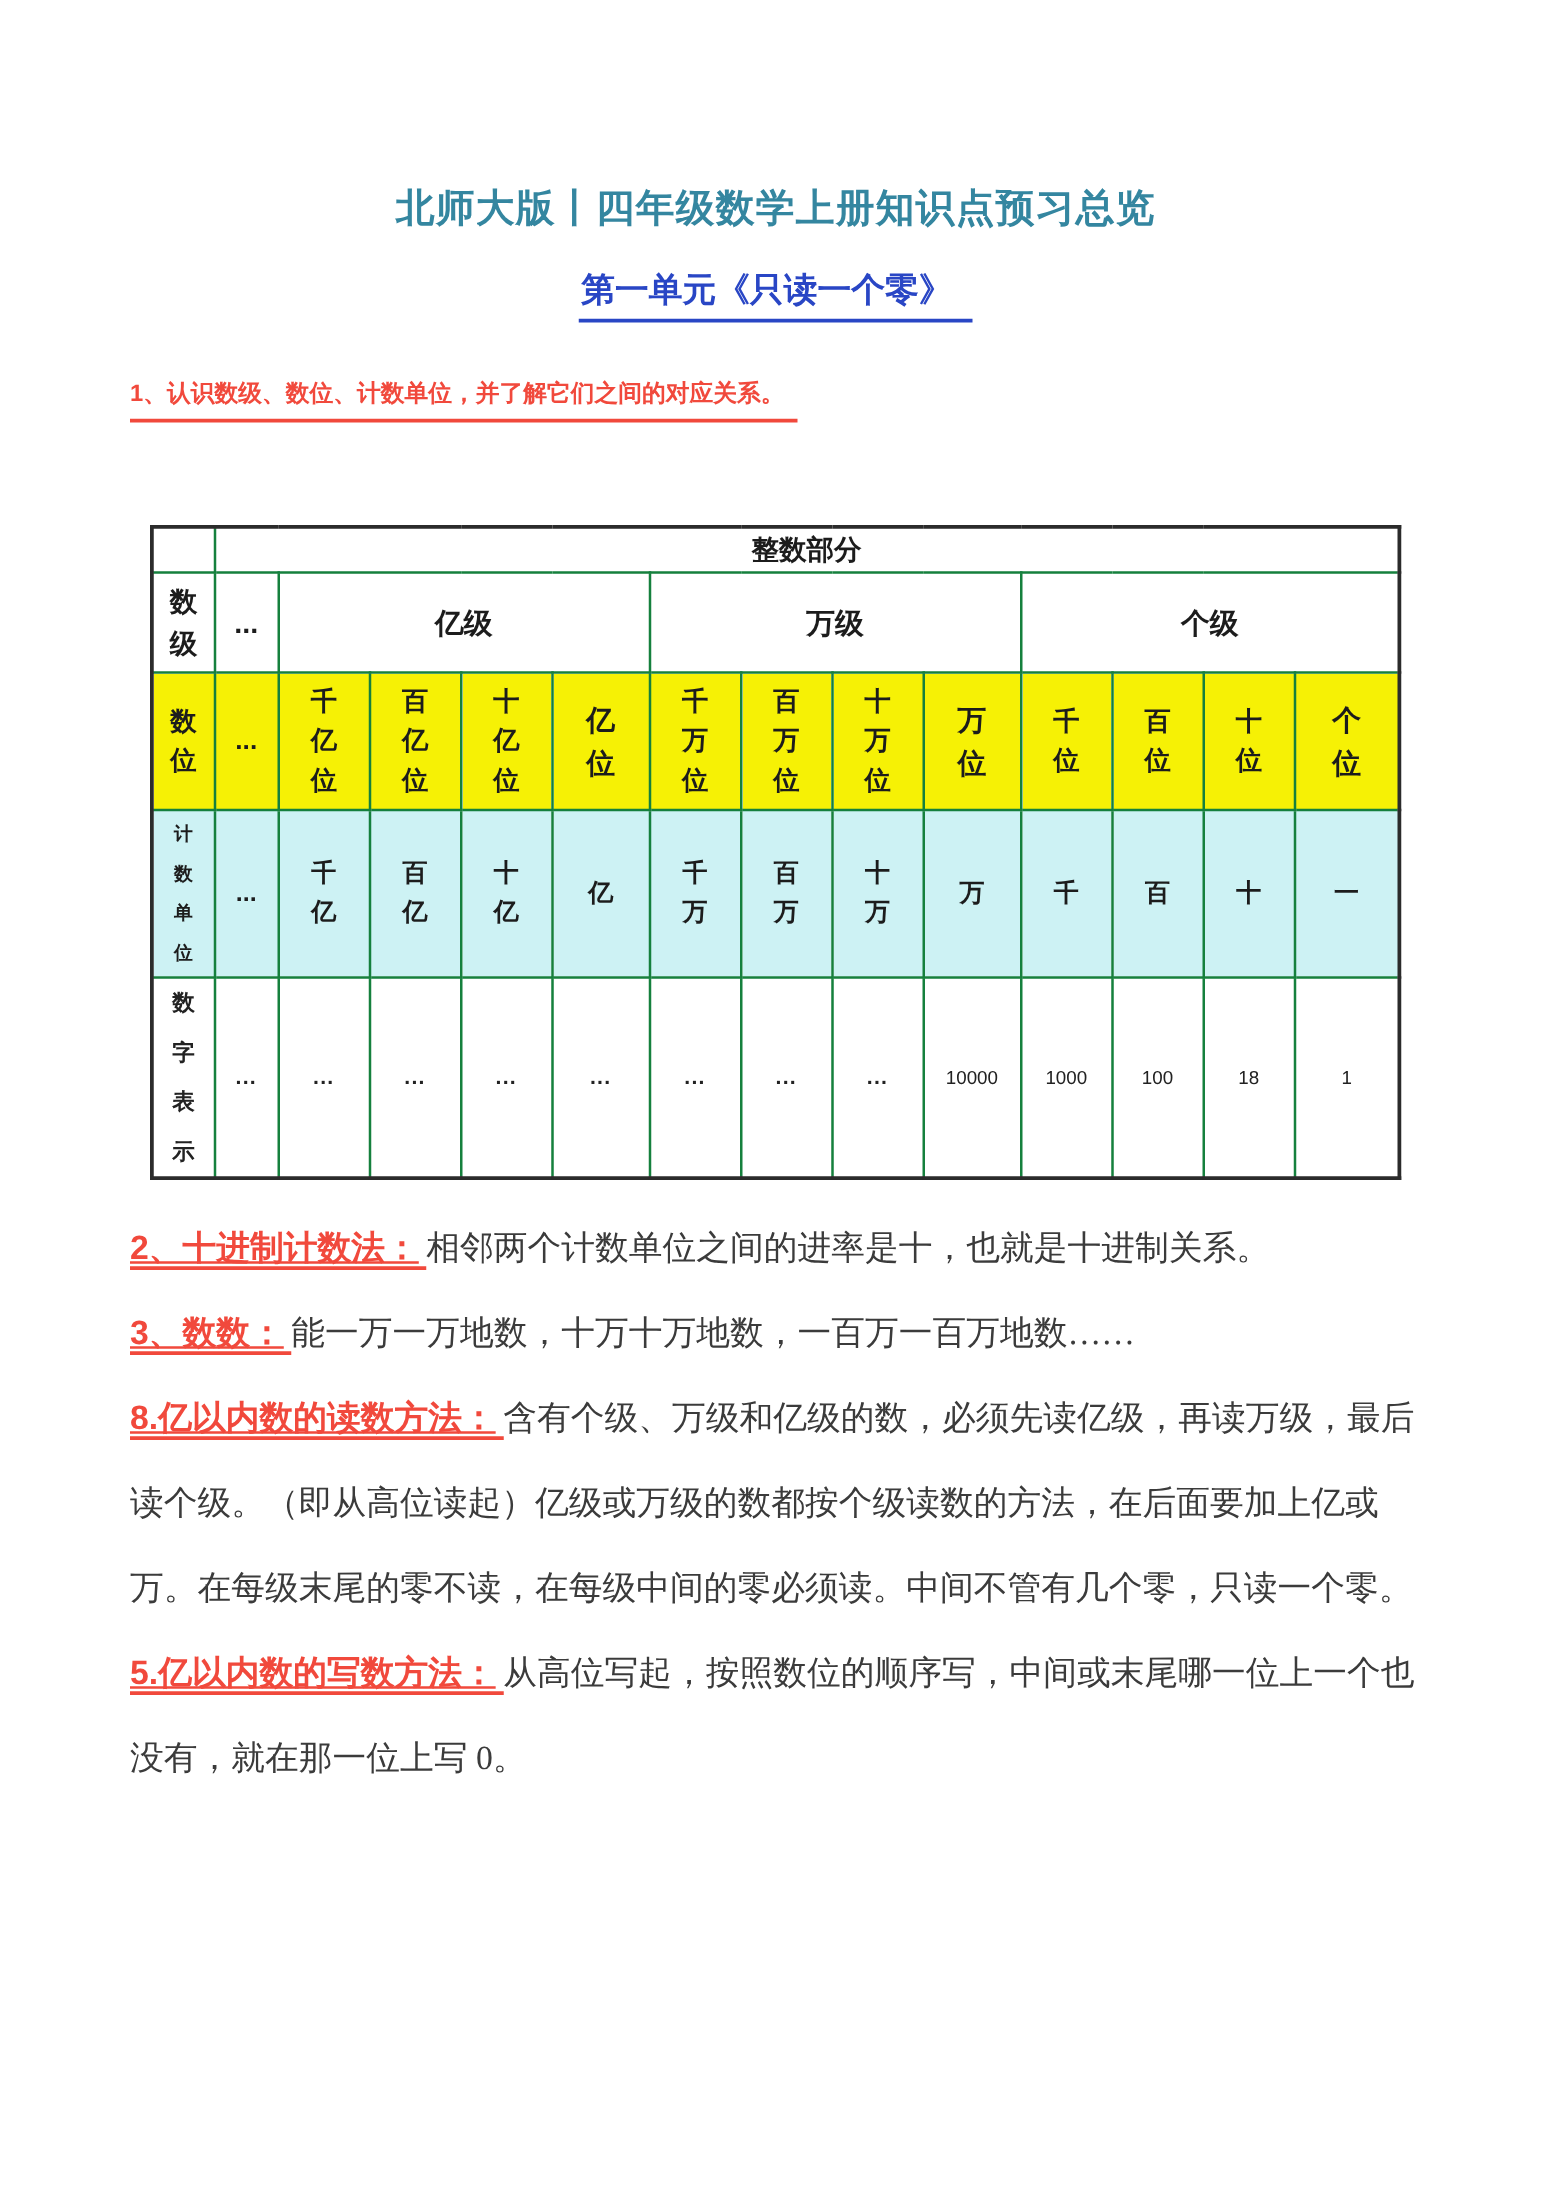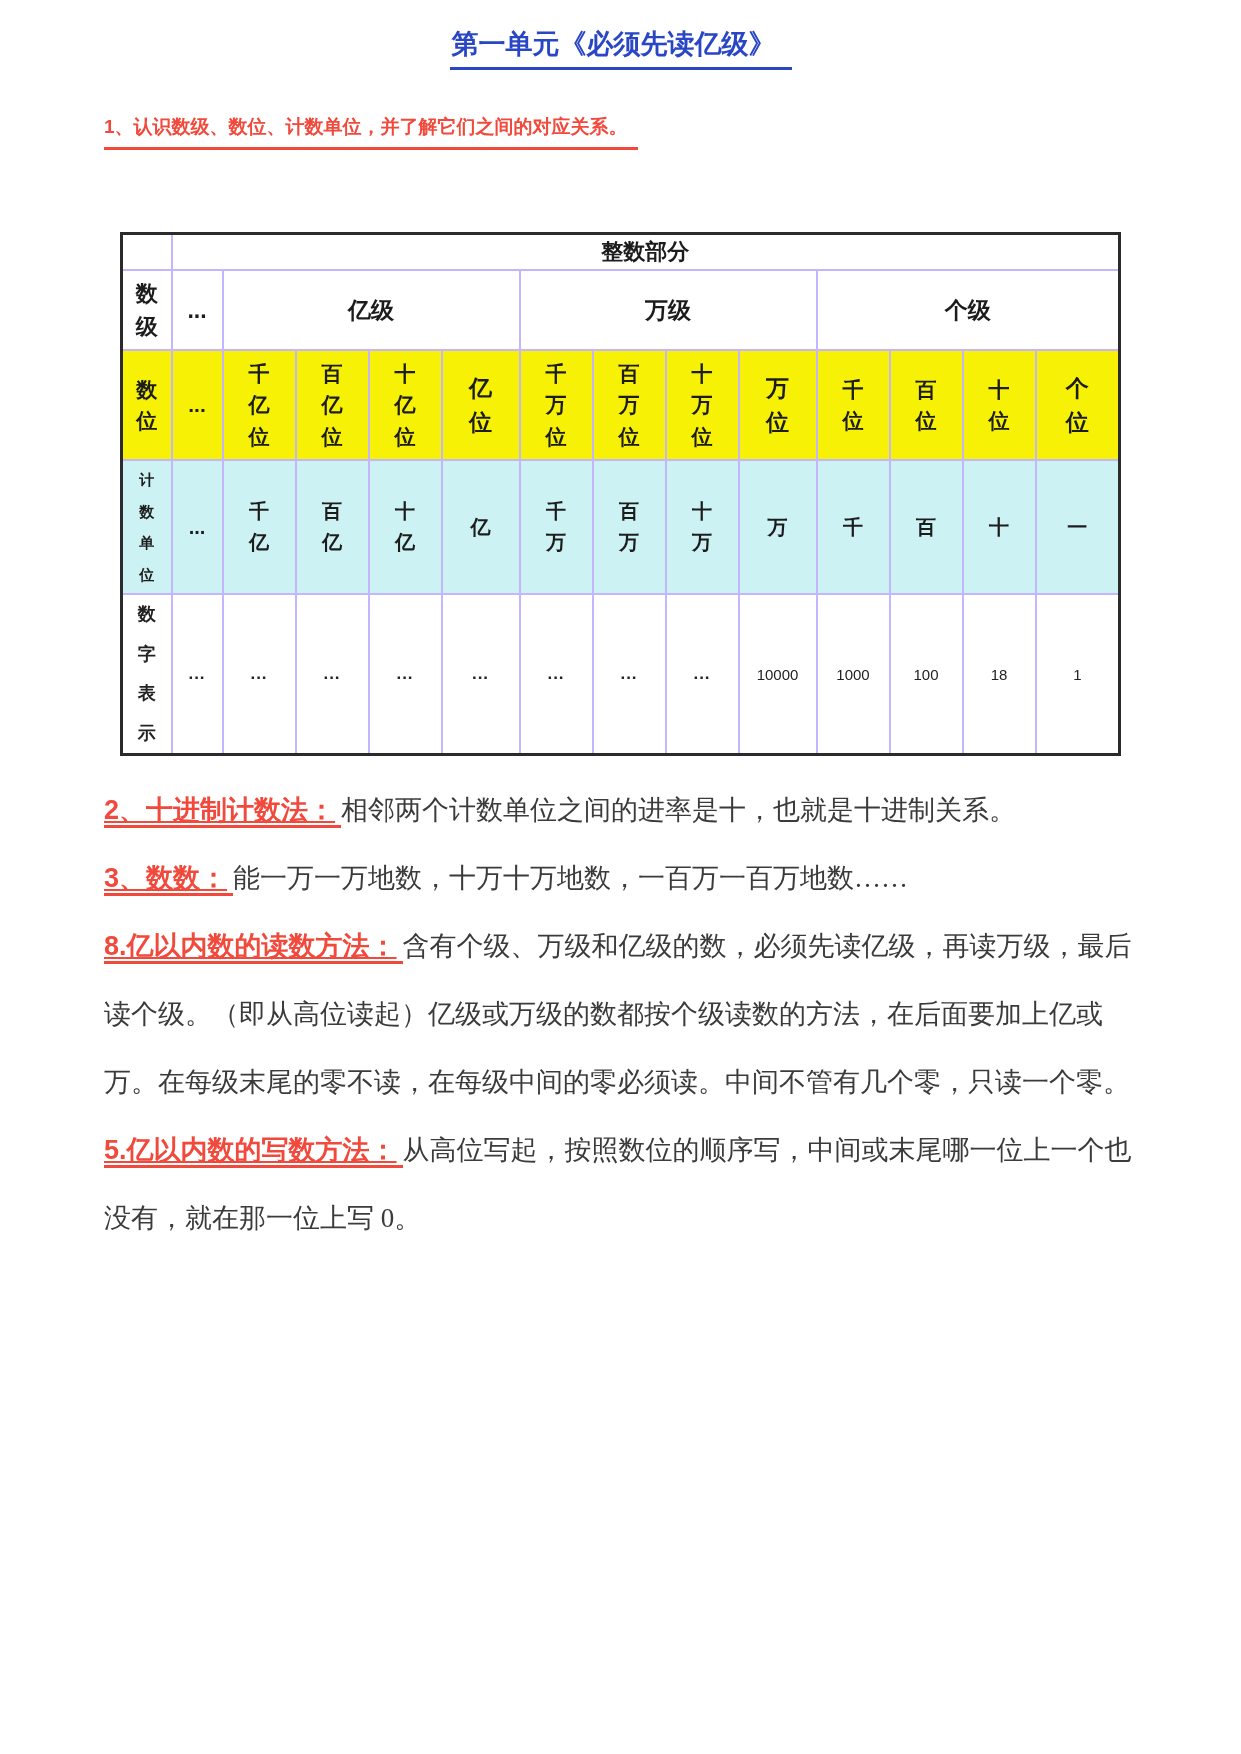--- a/index.html
+++ b/index.html
@@ -44,21 +44,21 @@
     padding:0 10px 7px 0;
   }
   table.pv{
     border-collapse:collapse;
     table-layout:fixed;
     width:998px;
     margin:82px 0 0 120px;
     border:3px solid #2b2b2b;
   }
   .pv td{
-    border:2px solid #c4b5fd;
+    border:2px solid #15803d;
     text-align:center;
     vertical-align:middle;
     color:#1c1c1c;
     padding:0;
     overflow:hidden;
   }
   .v{white-space:pre-line;}
   .r1 td{height:34px;font-size:22px;font-weight:bold;}
   .r2 td{height:78px;font-size:23px;font-weight:bold;}
   .r2 .lbl{font-size:22px;line-height:1.5;}
@@ -84,23 +84,24 @@
     padding-right:6px;
     font-family:"Liberation Sans", sans-serif;
     text-decoration:underline;
   }
 </style>
 </head>
 <body>
 
 <div class="page">
 
+  <h1 class="doc-title">北师大版丨四年级数学上册知识点预习总览</h1>
 
   <h2 class="doc-subtitle">
-    <span class="u">第一单元《必须先读亿级》</span>
+    <span class="u">第一单元《只读一个零》</span>
   </h2>
 
   <p class="sec1">
     <span class="u">1、认识数级、数位、计数单位，并了解它们之间的对应关系。</span>
   </p>
 
   <table class="pv">
     <colgroup>
       <col style="width:50px">
         <col style="width:51px">

